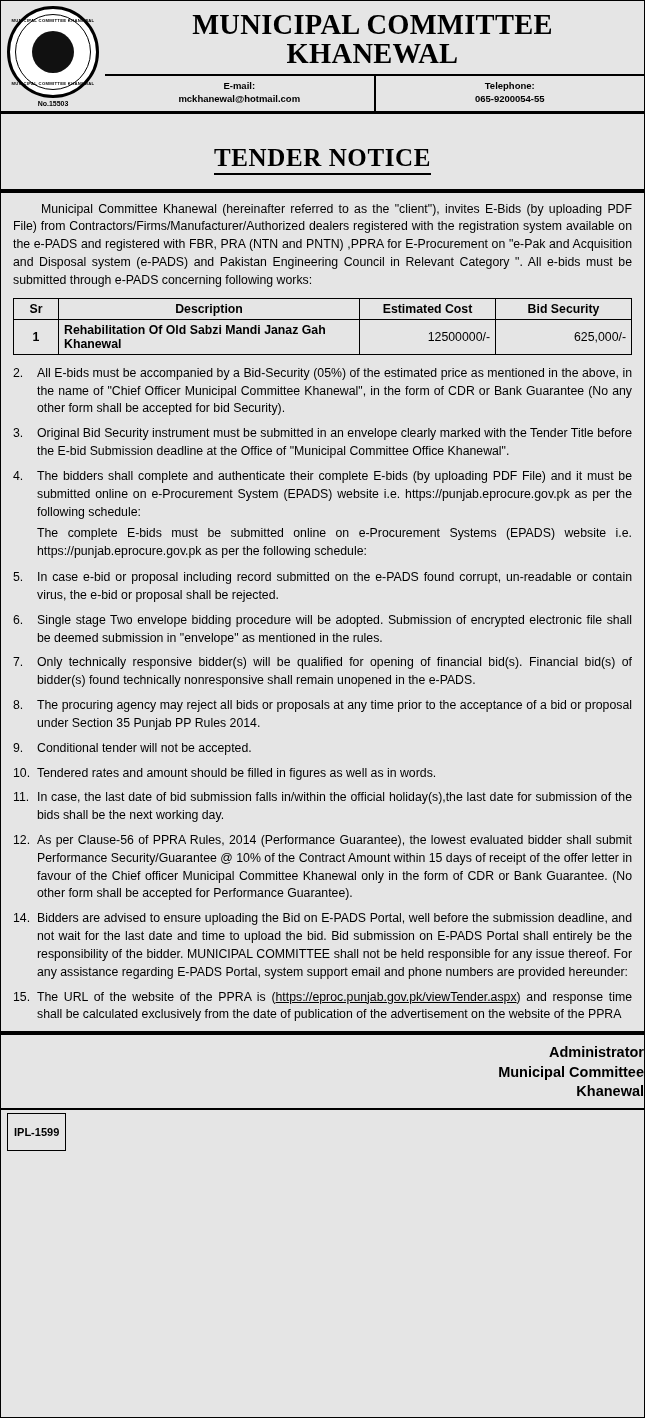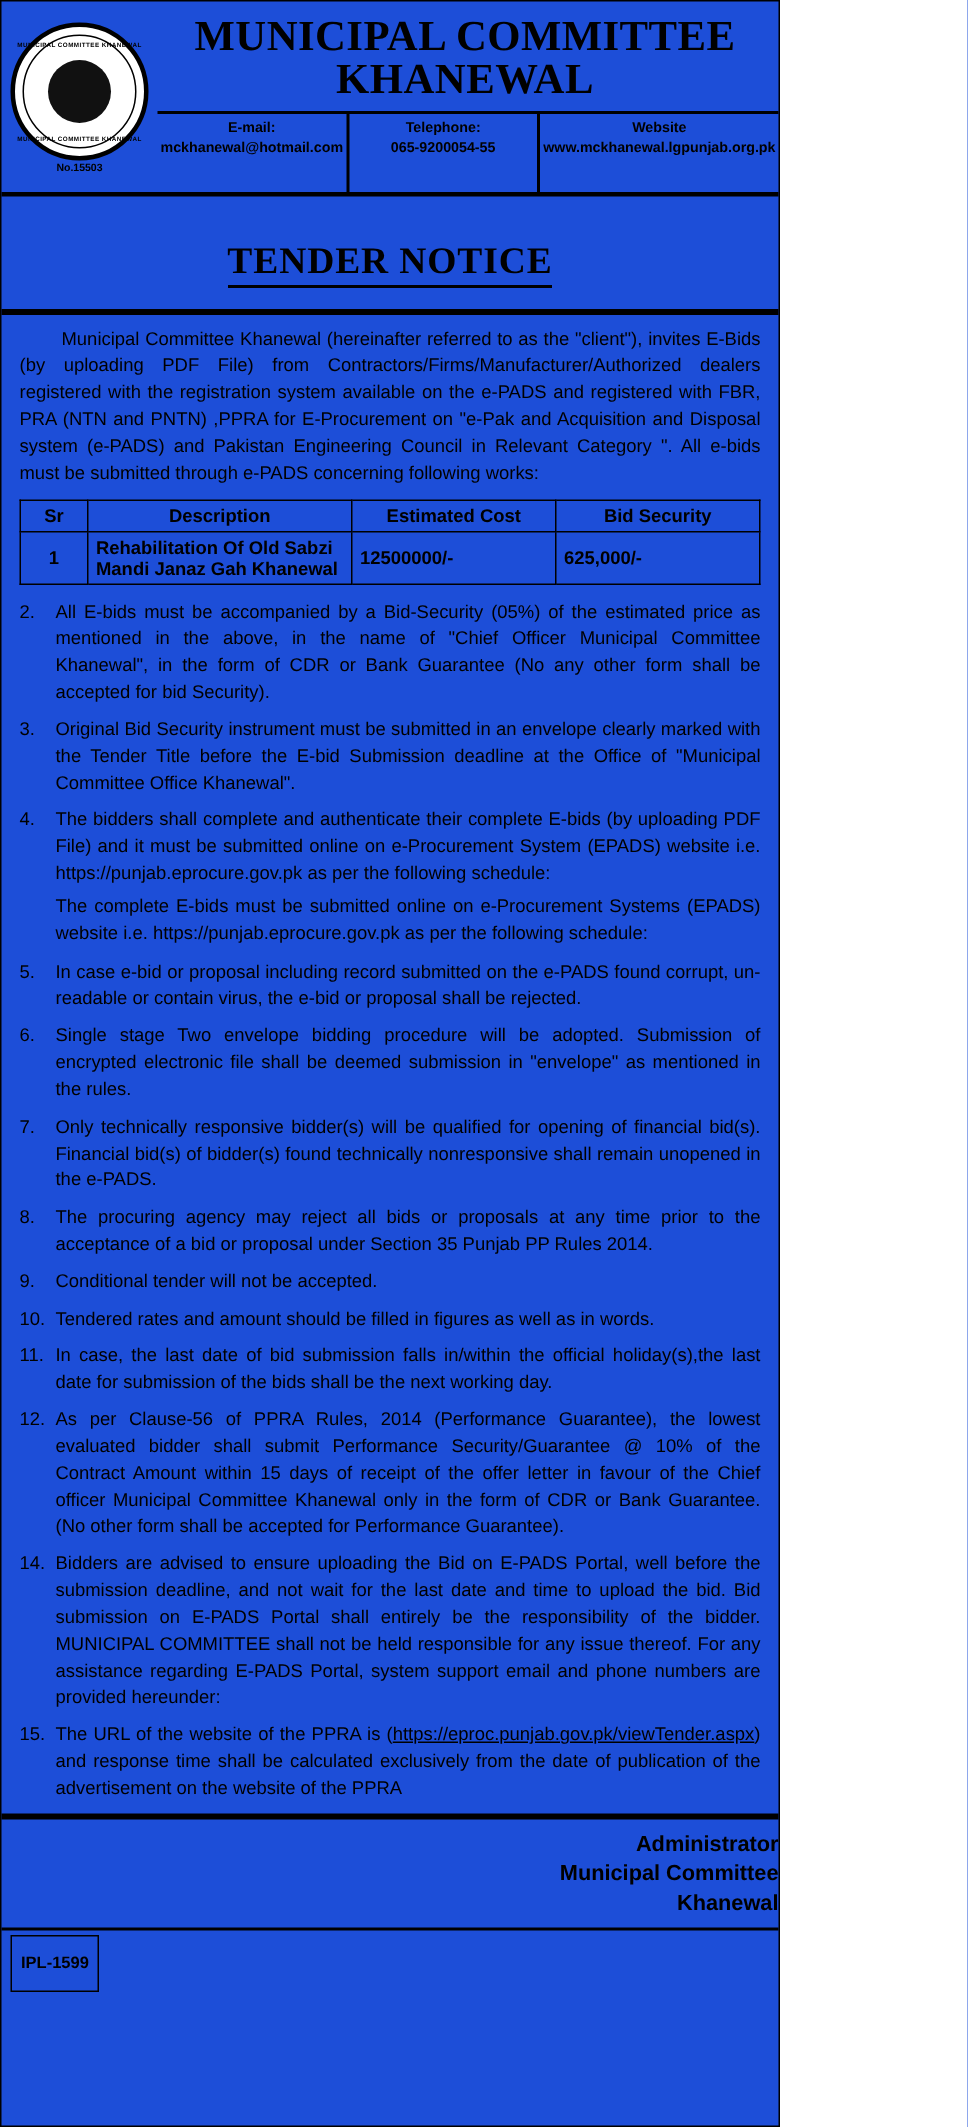--- a/index.html
+++ b/index.html
@@ -4,23 +4,23 @@
 <style>
   html,body{margin:0;padding:0;}
   body{
     width:645px;
     background:#ffffff;
     font-family:"Liberation Sans", sans-serif;
     color:#000;
     -webkit-font-smoothing:none;
   }
   .page{
-    width:520px;
+    width:645px;
     min-height:1418px;
-    background:#1d4ed8;
+    background:#e5e5e5;
     border:1px solid #000;
     box-sizing:border-box;
     position:relative;
   }
   
   .masthead{
     display:flex;
     align-items:stretch;
     border-bottom:3px solid #000;
   }
@@ -70,21 +70,21 @@
   }
   .contact-bar{
     border-top:2px solid #000;
     display:flex;
     align-items:stretch;
     font-size:9px;
   }
   .contact-cell{
     flex:1;
     text-align:center;
-    padding:4px 2px 22px 2px;
+    padding:4px 2px 5px 2px;
     line-height:1.35;
   }
   .contact-cell + .contact-cell{border-left:2px solid #000;}
   .contact-label{font-weight:bold;font-size:9.5px;}
   .contact-value{font-weight:bold;font-size:9.5px;}
 
   
   .tender-band{
     text-align:center;
     padding:30px 0 6px 0;
@@ -118,21 +118,21 @@
     font-size:12.3px;
   }
   table.tbl th, table.tbl td{
     border:1.5px solid #000;
     padding:3px 5px;
     vertical-align:middle;
   }
   table.tbl th{font-weight:bold;text-align:center;}
   .c-sr{width:34px;text-align:center;font-weight:bold;}
   .c-desc{font-weight:bold;}
-  .c-cost,.c-sec{text-align:left;font-weight:bold;width:125px;}
+  .c-cost,.c-sec{text-align:right;font-weight:normal;width:125px;}
 
   ol.items{
     list-style:none;
     margin:0;padding:0;
     counter-reset:itm 1;
   }
   ol.items li{
     position:relative;
     font-size:12.3px;
     line-height:1.45;
@@ -200,24 +200,20 @@
       <div class="org-title">MUNICIPAL COMMITTEE KHANEWAL</div>
       <div class="contact-bar">
         <div class="contact-cell">
           <div class="contact-label">E-mail:</div>
           <div class="contact-value">mckhanewal@hotmail.com</div>
         </div>
         <div class="contact-cell">
           <div class="contact-label">Telephone:</div>
           <div class="contact-value">065-9200054-55</div>
         </div>
-        <div class="contact-cell">
-          <div class="contact-label">Website</div>
-          <div class="contact-value">www.mckhanewal.lgpunjab.org.pk</div>
-        </div>
       </div>
     </div>
   </div>
 
   <div class="tender-band">
     <span class="tender-title">TENDER NOTICE</span>
   </div>
   <div class="rule"></div>
 
   <div class="body-wrap">

